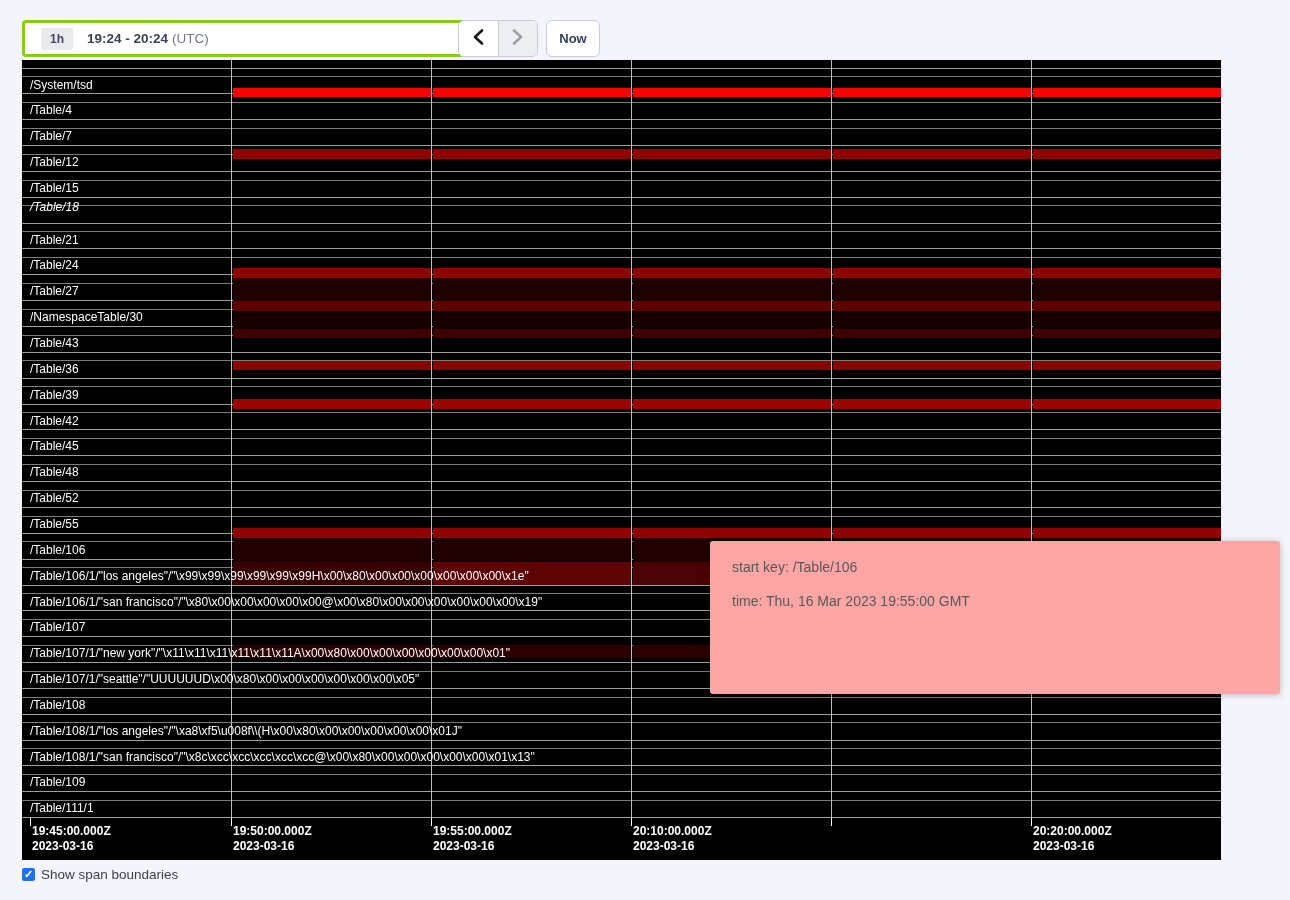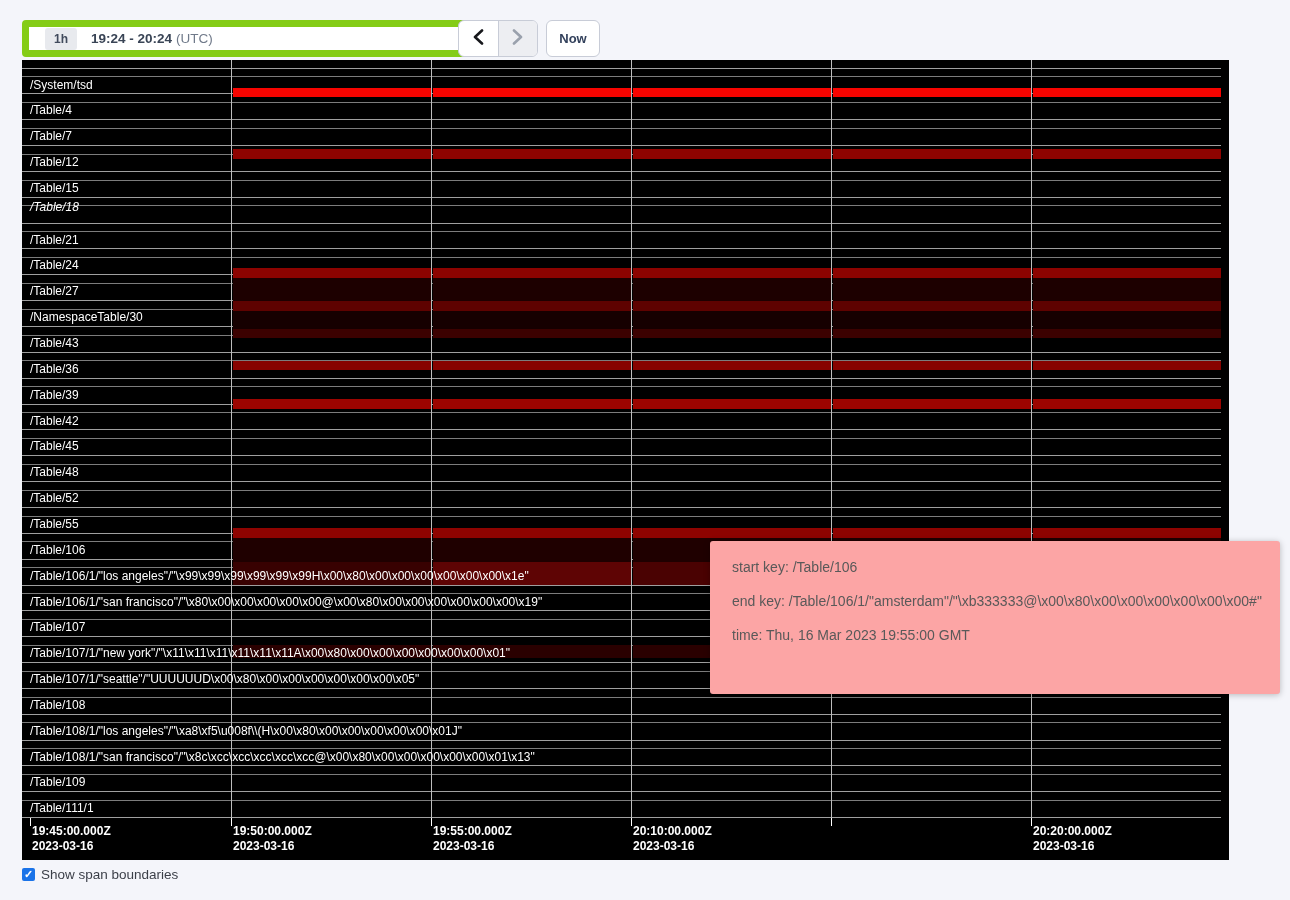--- a/index.html
+++ b/index.html
@@ -3,21 +3,21 @@
 <meta charset="utf-8">
 <style>
   html,body{margin:0;padding:0;}
   body{
     width:1290px;height:900px;position:relative;overflow:hidden;
     background:#f4f5fa;font-family:"Liberation Sans",sans-serif;
   }
   
   .range-select{
     position:absolute;left:22px;top:20px;width:488px;height:37px;box-sizing:border-box;
-    background:#fff;border:7px solid #84cc16;border-radius:4px;
+    background:#fff;border:3px solid #84cc16;border-radius:4px;
     display:flex;align-items:center;padding:0 14px 0 16px;cursor:pointer;
   }
   .range-badge{
     background:#e8eaee;border-radius:3px;font-size:12px;font-weight:bold;color:#404a5c;
     padding:4px 9px;margin-right:14px;
   }
   .range-text{font-size:13.5px;font-weight:bold;color:#394455;white-space:nowrap;}
   .range-zone{font-weight:normal;color:#707a8a;margin-left:4px;}
   .range-spacer{flex:1;}
   .nav-group{
@@ -27,21 +27,21 @@
   .nav-btn{flex:1;display:flex;align-items:center;justify-content:center;cursor:pointer;}
   .nav-next{background:#edeef2;border-left:1px solid #c8ccd7;}
   .now-button{
     position:absolute;left:546px;top:20px;width:54px;height:37px;box-sizing:border-box;
     background:#fff;border:1px solid #c8ccd7;border-radius:6px;
     display:flex;align-items:center;justify-content:center;
     font-size:13px;font-weight:bold;color:#33415c;cursor:pointer;
   }
   
   .keyvis{
-    position:absolute;left:22px;top:60px;width:1199px;height:800px;background:#000;overflow:hidden;padding-left:8px;
+    position:absolute;left:22px;top:60px;width:1199px;height:800px;background:#000;overflow:hidden;
   }
   .keyvis .hline{position:absolute;left:0;width:1199px;height:1px;background:#9f9f9f;}
   .keyvis .hline.secondary{background:#7c7c7c;}
   .keyvis .vline{position:absolute;top:0;width:1px;background:#bdbdbd;}
   .keyvis .band{position:absolute;}
   .keyvis .rowlabel{
     position:absolute;left:8px;color:#fff;font-size:12px;line-height:14px;white-space:nowrap;z-index:3;
   }
   .keyvis .axis-label{
     position:absolute;color:#fff;font-size:12px;line-height:15px;font-weight:bold;white-space:nowrap;z-index:3;
@@ -286,20 +286,19 @@
     </div>
     <div class="axis-tick" style="left: 1009px; top: 758px;"></div>
     <div class="axis-label" style="left: 1011px; top: 764px;">
       <div>20:20:00.000Z</div>
       <div>2023-03-16</div>
     </div>
   </div>
 
 <div class="kv-tooltip">
   <div class="tline">start key: /Table/106</div>
-  <div class="tline">end key: /Table/106/1/"amsterdam"/"\xb333333@\x00\x80\x00\x00\x00\x00\x00\x00#"</div>
   <div class="tline">time: Thu, 16 Mar 2023 19:55:00 GMT</div>
 </div>
 
 <div class="span-toggle">
   <span class="checkbox">✓</span>
   <span class="cb-label">Show span boundaries</span>
 </div>
 
 </body></html>

